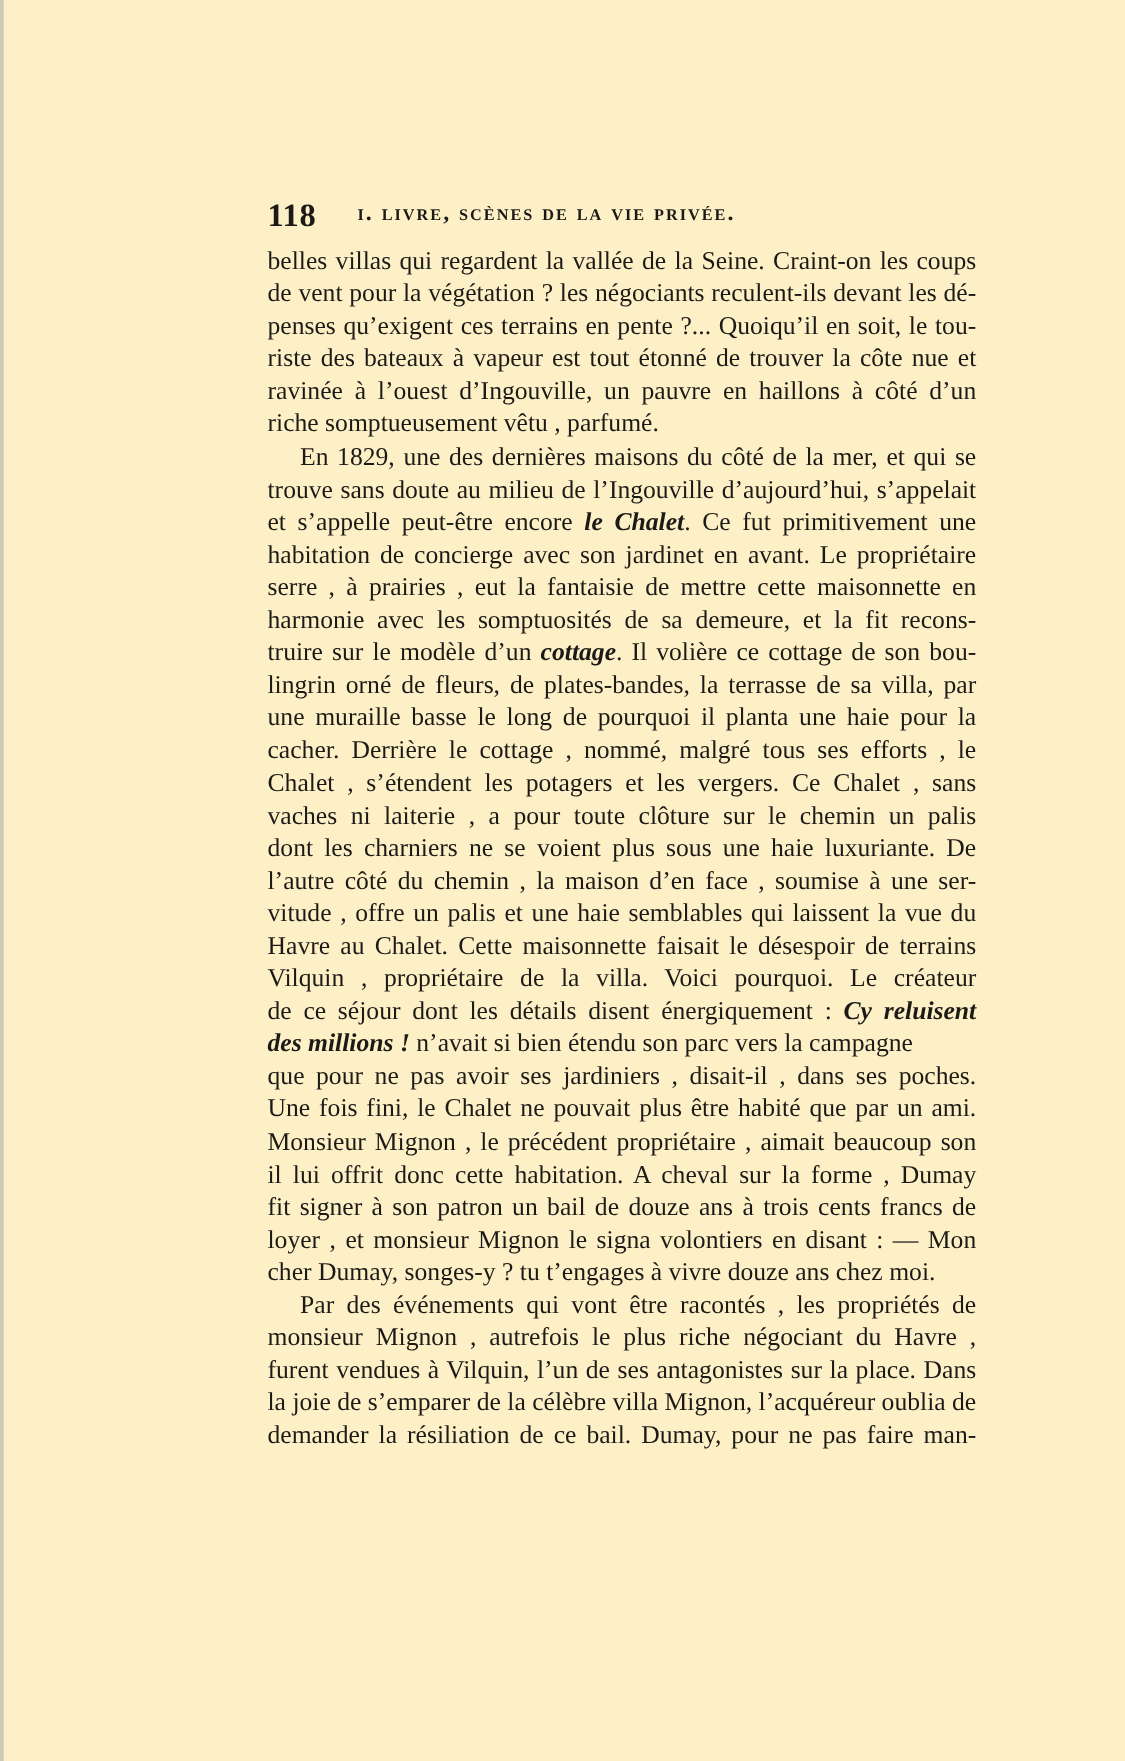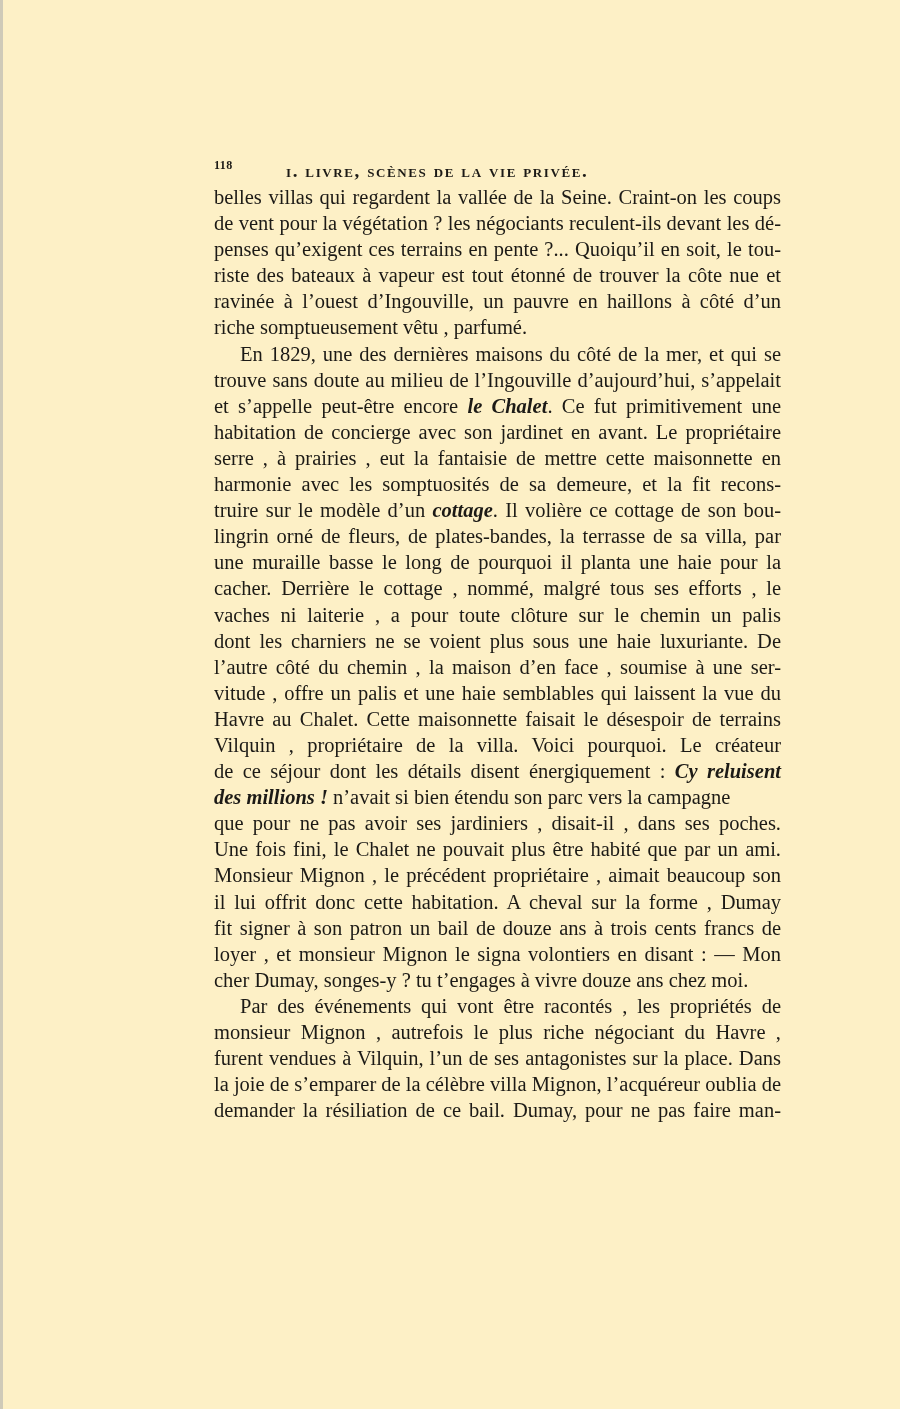--- a/index.html
+++ b/index.html
@@ -16,28 +16,28 @@
   }
   .page {
     position: absolute; left: 214px; top: 156px; width: 567px;
   }
   .header {
     position: relative; height: 28px;
     font-weight: bold; font-size: 19px;
   }
   .page-number {
     position: absolute; left: 0; top: 2px;
-    font-size: 12px; letter-spacing: 0.5px;
+    font-size: 26px; letter-spacing: 0.5px;
   }
   .running-head {
     position: absolute; left: 72px; top: 4px;
     font-variant: small-caps; text-transform: lowercase;
     font-size: 19px; letter-spacing: 1.6px;
   }
-  .body-text { margin-top: 0; }
+  .body-text { margin-top: 12px; }
   .line {
     display: block; height: 26.1px; line-height: 26.1px;
     font-size: 20.5px; white-space: nowrap;
     text-align: justify; text-align-last: justify;
     transform-origin: left center;
   }
   .line.last { text-align-last: left; }
   .line.indent { padding-left: 26px; }
   .it { font-style: italic; font-weight: bold; }
 </style>
@@ -61,20 +61,21 @@
       <div class="line indent"><span>En 1829, une des dernières maisons du côté de la mer, et qui se</span></div>
       <div class="line"><span>trouve sans doute au milieu de l’Ingouville d’aujourd’hui, s’appelait</span></div>
       <div class="line"><span>et s’appelle peut-être encore </span><span class="it">le Chalet</span><span>. Ce fut primitivement une</span></div>
       <div class="line"><span>habitation de concierge avec son jardinet en avant. Le propriétaire</span></div>
       <div class="line"><span>serre , à prairies , eut la fantaisie de mettre cette maisonnette en</span></div>
       <div class="line"><span>harmonie avec les somptuosités de sa demeure, et la fit recons-</span></div>
       <div class="line"><span>truire sur le modèle d’un </span><span class="it">cottage</span><span>. Il volière ce cottage de son bou-</span></div>
       <div class="line"><span>lingrin orné de fleurs, de plates-bandes, la terrasse de sa villa, par</span></div>
       <div class="line"><span>une muraille basse le long de pourquoi il planta une haie pour la</span></div>
       <div class="line"><span>cacher. Derrière le cottage , nommé, malgré tous ses efforts , le</span></div>
+      <div class="line"><span>Chalet , s’étendent les potagers et les vergers. Ce Chalet , sans</span></div>
       <div class="line"><span>vaches ni laiterie , a pour toute clôture sur le chemin un palis</span></div>
       <div class="line"><span>dont les charniers ne se voient plus sous une haie luxuriante. De</span></div>
       <div class="line"><span>l’autre côté du chemin , la maison d’en face , soumise à une ser-</span></div>
       <div class="line"><span>vitude , offre un palis et une haie semblables qui laissent la vue du</span></div>
       <div class="line"><span>Havre au Chalet. Cette maisonnette faisait le désespoir de terrains</span></div>
       <div class="line"><span>Vilquin , propriétaire de la villa. Voici pourquoi. Le créateur</span></div>
       <div class="line"><span>de ce séjour dont les détails disent énergiquement : </span><span class="it">Cy reluisent</span></div>
       <div class="line" style="transform: scaleX(1); width: 567.016px; text-align-last: left;"><span class="it">des millions !</span><span> n’avait si bien étendu son parc vers la campagne</span></div>
       <div class="line"><span>que pour ne pas avoir ses jardiniers , disait-il , dans ses poches.</span></div>
       <div class="line"><span>Une fois fini, le Chalet ne pouvait plus être habité que par un ami.</span></div>

